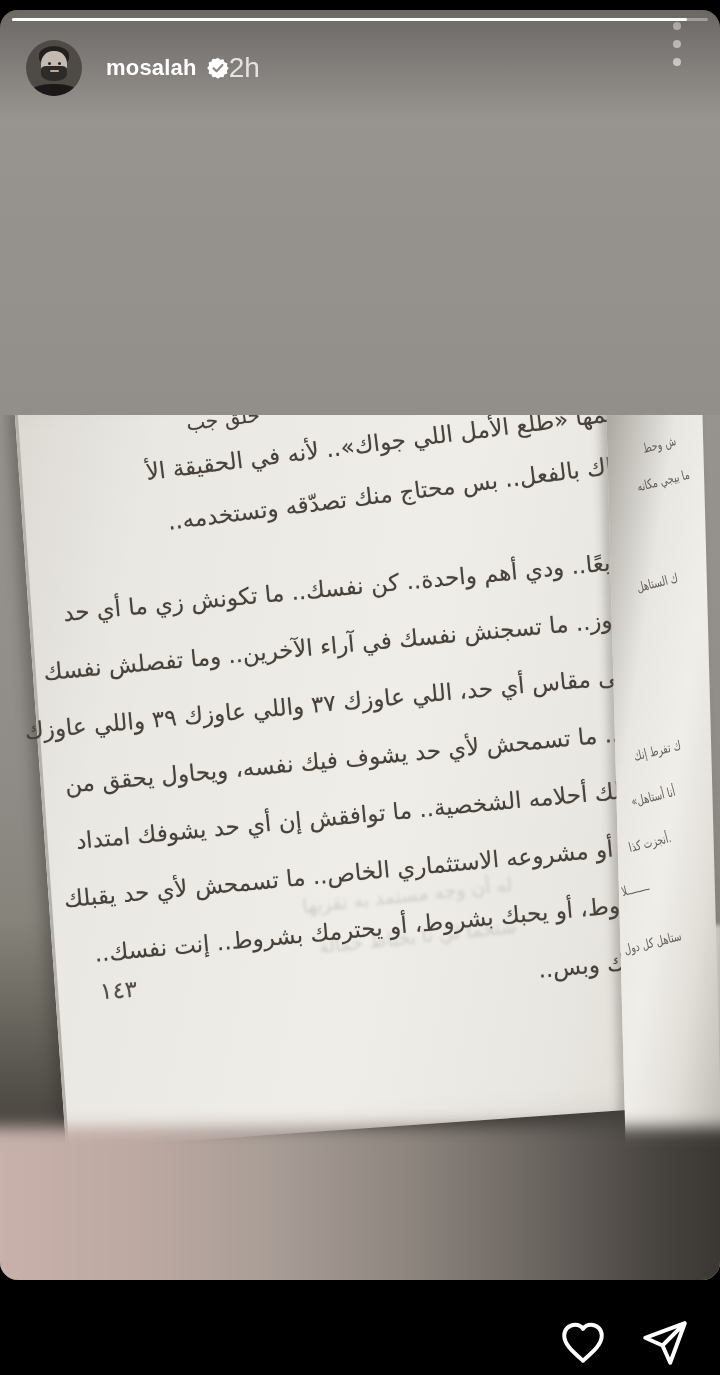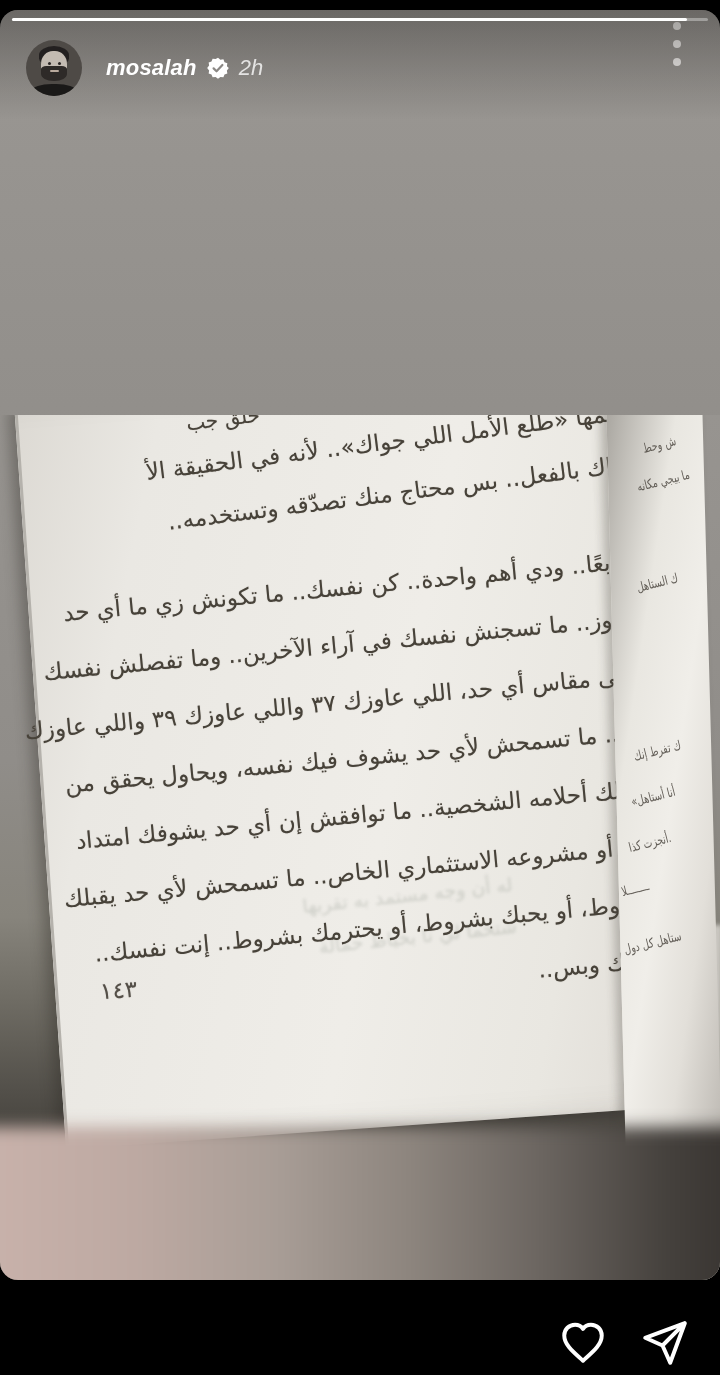--- a/index.html
+++ b/index.html
@@ -20,36 +20,36 @@
   }
   
   .progress-track{
     position:absolute;left:12px;right:12px;top:8px;height:3px;border-radius:2px;
     background:rgba(255,255,255,.35);z-index:6;
   }
   .progress-fill{height:100%;width:97%;border-radius:2px;background:#ffffff;}
   
   .header{
     position:absolute;left:0;top:28px;right:0;height:60px;display:flex;align-items:center;
-    padding:0 20px;z-index:7;font-style:italic;
+    padding:0 20px;z-index:7;
   }
   .avatar{
     width:56px;height:56px;border-radius:50%;background:#4e4a46;position:relative;overflow:hidden;
     margin-left:6px;flex:0 0 auto;
   }
   .avatar .hair{position:absolute;left:13px;top:6px;width:30px;height:18px;background:#232020;border-radius:50% 50% 30% 30%;}
   .avatar .face{position:absolute;left:15px;top:11px;width:26px;height:28px;background:#c3bbb2;border-radius:46% 46% 42% 42%;}
   .avatar .eye{position:absolute;top:22px;width:3px;height:3px;border-radius:50%;background:#2a2624;}
   .avatar .eye.l{left:22px}.avatar .eye.r{left:32px}
   .avatar .beard{position:absolute;left:15px;top:26px;width:26px;height:15px;background:#2e2a28;border-radius:20% 20% 48% 48%;}
   .avatar .mouth{position:absolute;left:24px;top:30px;width:9px;height:2px;background:#b9a99d;border-radius:2px;}
   .avatar .body{position:absolute;left:6px;top:44px;width:44px;height:16px;background:#1a1918;border-radius:45% 45% 0 0;}
   .username{color:#fff;font-weight:bold;font-size:22px;margin-left:24px;letter-spacing:.2px;}
   .badge{margin-left:10px;width:22px;height:22px;flex:0 0 auto;}
-  .timestamp{color:rgba(255,255,255,.78);font-size:22px;margin-left:10px;}
+  .timestamp{color:rgba(255,255,255,.78);font-size:28px;}
   .menu-dots{position:absolute;right:38px;top:12px;width:10px;height:44px;display:flex;flex-direction:column;justify-content:space-between;align-items:center;cursor:pointer;}
   .menu-dots i{width:8px;height:8px;border-radius:50%;background:#f5f3f1;}
   
   .photo{
     position:absolute;left:0;top:405px;width:720px;height:865px;overflow:hidden;z-index:2;
   }
   .photo-bg{
     position:absolute;inset:0;
     background:linear-gradient(180deg,#979490 0%,#908d89 40%,#87847c 58%,#6e6b63 68%,#53504a 78%,#3b3833 88%,#2e2b27 100%);
   }

